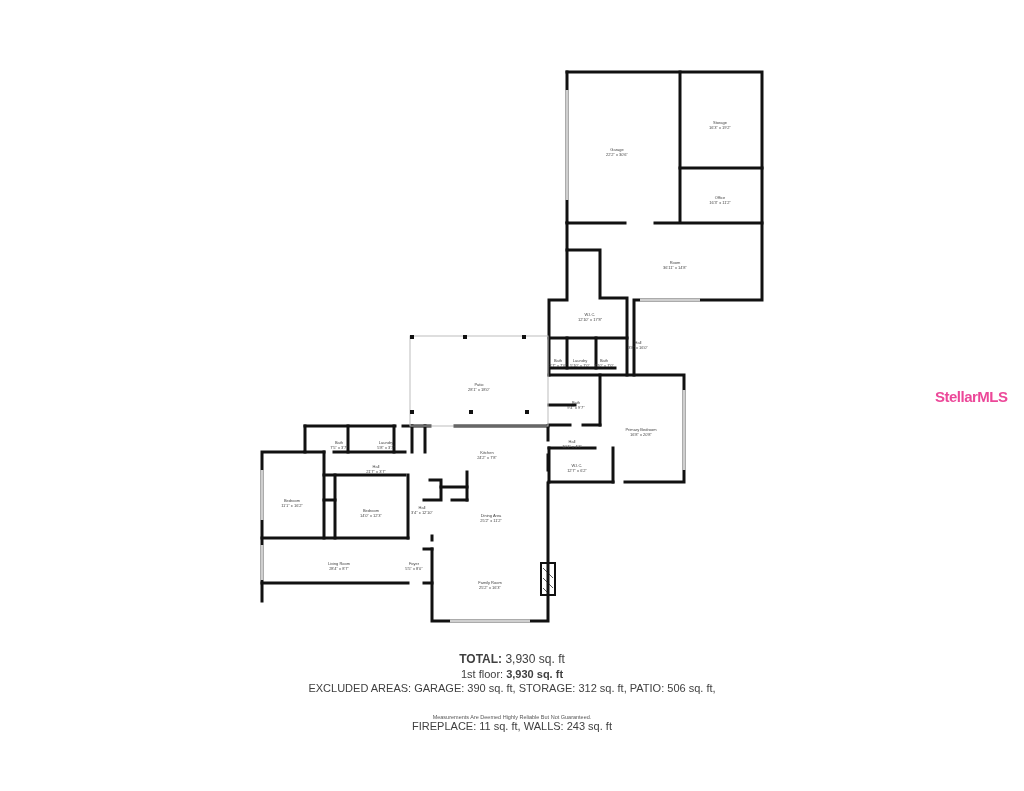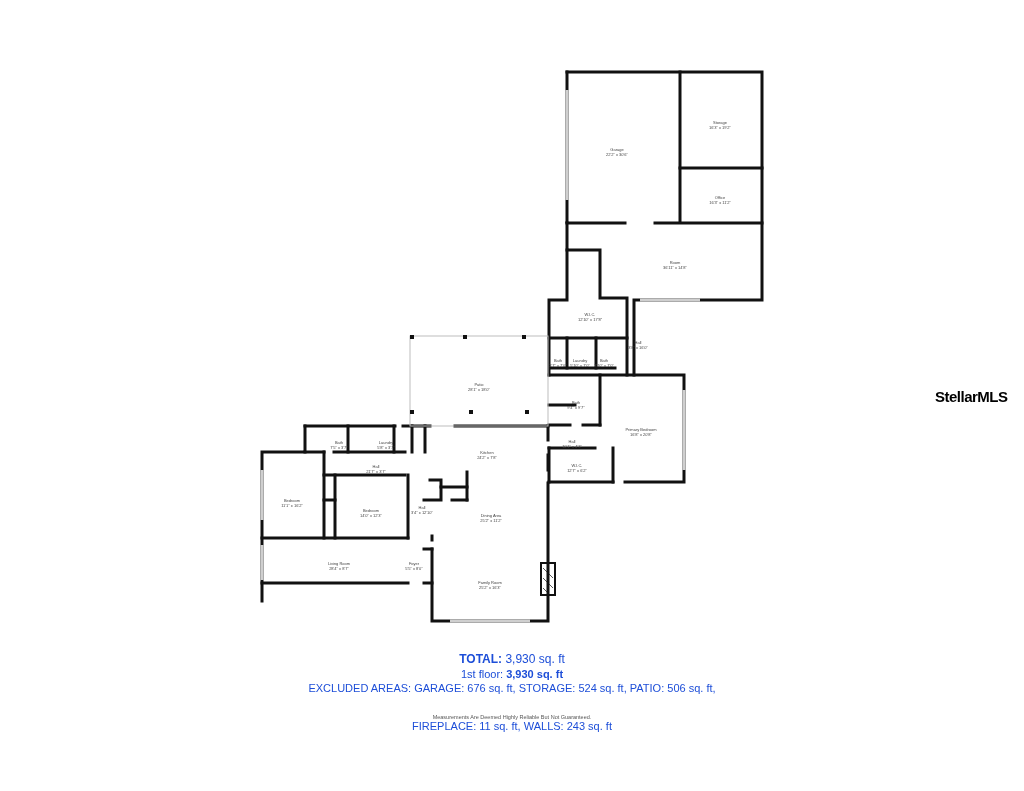--- a/index.html
+++ b/index.html
@@ -1,27 +1,27 @@
 <!DOCTYPE html>
 <html><head>
 <meta charset="utf-8">
 <style>
   html, body { margin:0; padding:0; background:#ffffff; }
   body { width:1024px; height:791px; position:relative; overflow:hidden; font-family:"Liberation Sans", sans-serif; }
   #plan { position:absolute; left:0; top:0; width:1024px; height:640px; }
   .lbl { position:absolute; text-align:center; color:#444; font-size:4px; line-height:5px; transform:translateX(-50%); white-space:nowrap; }
   .lbl .dim { display:block; }
-  .totals { position:absolute; left:0; width:1024px; text-align:center; color:#1d4ed8; }
+  .totals { position:absolute; left:0; width:1024px; text-align:center; color:#404040; }
   .t-total { top:652px; font-size:12px; }
   .t-total b { font-weight:bold; }
   .t-floor { top:668px; font-size:11px; }
   .t-ex1 { top:682px; font-size:11px; }
   .t-ex2 { top:696px; font-size:11px;margin-top:24px; }
   .t-disc { top:714px; font-size:5.5px; color:#555; }
-  .watermark { position:absolute; left:935px; top:388px; font-size:15px; color:#000000; font-weight:bold; letter-spacing:-0.5px; }
+  .watermark { position:absolute; left:935px; top:388px; font-size:15px; color:#ec4899; font-weight:bold; letter-spacing:-0.5px; }
 </style>
 </head>
 <body>
 
 <svg id="plan" width="1024" height="640" viewBox="0 0 1024 640" xmlns="http://www.w3.org/2000/svg">
   <g stroke="#111" stroke-width="3" fill="none" stroke-linecap="square">
 
     <polyline points="567,72 762,72 762,300 634,300 634,375"></polyline>
     <line x1="567" y1="72" x2="567" y2="222"></line>
     <line x1="680" y1="72" x2="680" y2="222"></line>
@@ -132,15 +132,15 @@
 <div class="watermark">StellarMLS</div>
 
 <div class="totals t-total">
   <b>TOTAL:</b>
   <span>3,930 sq. ft</span>
 </div>
 <div class="totals t-floor">
   <span>1st floor:</span>
   <b>3,930 sq. ft</b>
 </div>
-<div class="totals t-ex1">EXCLUDED AREAS: GARAGE: 676 sq. ft, STORAGE: 524 sq. ft, PATIO: 506 sq. ft,</div>
+<div class="totals t-ex1">EXCLUDED AREAS: GARAGE: 390 sq. ft, STORAGE: 312 sq. ft, PATIO: 506 sq. ft,</div>
 <div class="totals t-ex2">FIREPLACE: 11 sq. ft, WALLS: 243 sq. ft</div>
 <div class="totals t-disc">Measurements Are Deemed Highly Reliable But Not Guaranteed.</div>
 
 </body></html>

